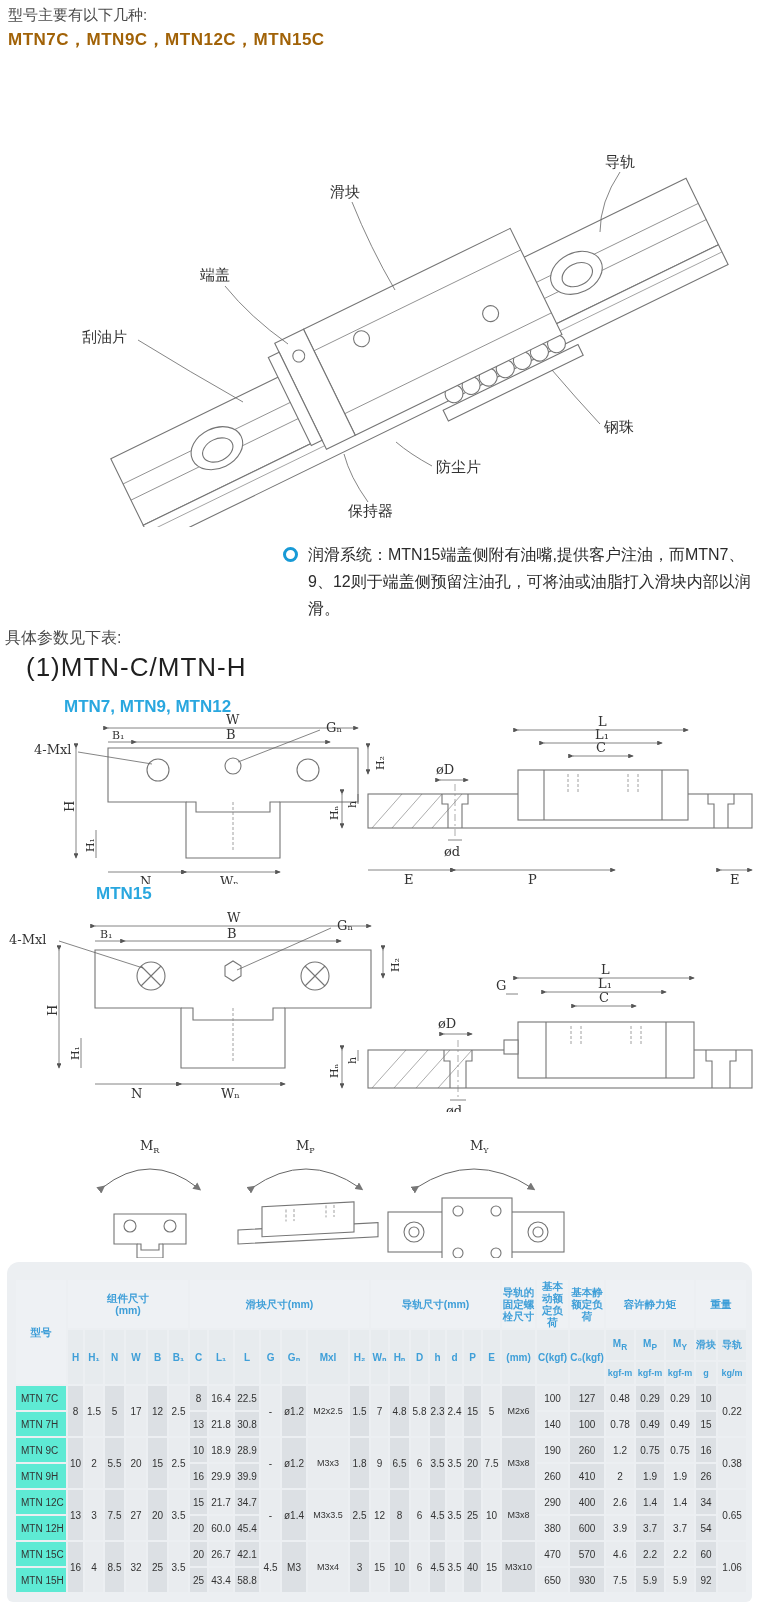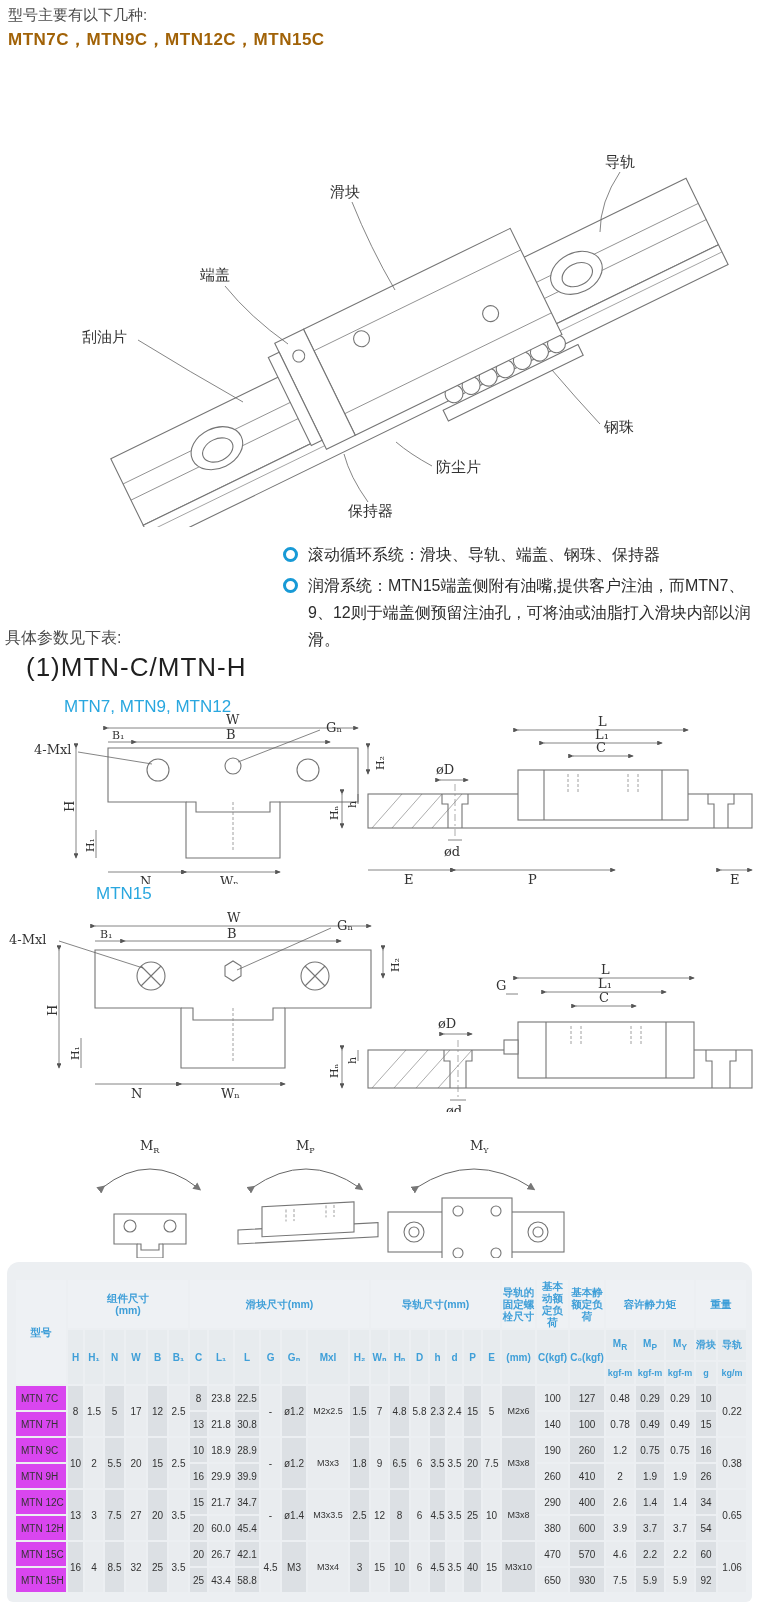--- a/index.html
+++ b/index.html
@@ -8,42 +8,42 @@
   .abs{position:absolute;}
   
   .intro-title{font-size:15px;color:#4a4a4a;}
   .model-line{font-size:17px;font-weight:bold;color:#a16207;letter-spacing:.5px;margin-top:3px;}
   
   .feat{display:flex;align-items:flex-start;margin-bottom:4px;}
   .ring{flex:0 0 auto;width:9px;height:9px;border:3.5px solid #189ad6;border-radius:50%;margin:6px 10px 0 0;}
   .feat-text{font-size:16px;line-height:27px;color:#2b2b2b;width:452px;}
   .note{font-size:16px;color:#4a4a4a;}
   .sec-title{font-size:26px;color:#1f1f1f;letter-spacing:1px;}
-  .sub-cyan{font-size:17px;font-weight:normal;color:#29a7df;}
+  .sub-cyan{font-size:17px;font-weight:bold;color:#29a7df;}
   
   svg text{fill:#333;}
   .lbl{font-size:15px;font-family:"Liberation Sans","DejaVu Sans",sans-serif;}
   .dim{font-size:13px;font-family:"DejaVu Serif","Liberation Serif",serif;}
   .dimS{font-size:11px;font-family:"DejaVu Serif","Liberation Serif",serif;}
   .ln{stroke:#757575;stroke-width:1.1;fill:none;}
   .lnF{stroke:#757575;stroke-width:1.1;fill:#fff;}
   .dl{stroke:#666;stroke-width:.8;fill:none;}
   .hid{stroke:#888;stroke-width:.8;fill:none;stroke-dasharray:3 2;}
   .cl{stroke:#888;stroke-width:.7;fill:none;stroke-dasharray:7 3 2 3;}
   
   .tbl-wrap{background:#eceff2;border-radius:12px 12px 6px 6px;padding:16px 7px 8px 7px;}
   table{border-collapse:separate;border-spacing:2px;table-layout:fixed;width:729px;}
   th,td{font-size:10px;padding:0;text-align:center;vertical-align:middle;overflow:hidden;}
   th{color:#3f9fd8;font-weight:bold;background:#e7ebee;}
   th.g{background:#eef1f4;font-size:10.5px;line-height:12px;white-space:pre-line;}
   th.un{font-size:9px;}
   td{color:#333;height:24px;}
   td.s{background:#dce0e4;}
   td.u{background:#e9ecef;}
-  td.cm{background:#d946ef;text-align:left;padding-left:5px;font-size:10px;white-space:nowrap;}
+  td.cm{background:#5eead4;text-align:left;padding-left:5px;font-size:10px;white-space:nowrap;}
   td.sm{font-size:9px;}
   tr.dr{height:24px;}
 </style>
 </head>
 <body>
 
 <div id="canvas">
 
   <div class="abs" style="left:8px;top:6px;">
     <div class="intro-title">型号主要有以下几种:</div>
@@ -97,24 +97,20 @@
       <path class="dl" d="M600,352 Q575,325 552,298"></path>
       <text class="lbl" x="604" y="360">钢珠</text>
       <path class="dl" d="M432,394 Q410,382 396,370"></path>
       <text class="lbl" x="436" y="400">防尘片</text>
       <path class="dl" d="M368,430 Q350,405 344,382"></path>
       <text class="lbl" x="348" y="444">保持器</text>
     </g>
   </svg>
 
   <div class="abs" style="left:283px;top:541px;">
-    <div class="feat">
-      <span class="ring"></span>
-      <span class="feat-text">滚动循环系统：滑块、导轨、端盖、钢珠、保持器</span>
-    </div>
     <div class="feat">
       <span class="ring"></span>
       <span class="feat-text">润滑系统：MTN15端盖侧附有油嘴,提供客户注油，而MTN7、9、12则于端盖侧预留注油孔，可将油或油脂打入滑块内部以润滑。</span>
     </div>
   </div>
 
   <div class="abs note" style="left:5px;top:628px;">具体参数见下表:</div>
   <div class="abs sec-title" style="left:26px;top:652px;">(1)MTN-C/MTN-H</div>
   <div class="abs sub-cyan" style="left:64px;top:697px;">MTN7, MTN9, MTN12</div>
 
@@ -399,21 +395,21 @@
 
       <tr class="dr">
         <td class="cm">MTN 7C</td>
         <td class="s" rowspan="2">8</td>
         <td class="u" rowspan="2">1.5</td>
         <td class="s" rowspan="2">5</td>
         <td class="u" rowspan="2">17</td>
         <td class="s" rowspan="2">12</td>
         <td class="u" rowspan="2">2.5</td>
         <td class="s">8</td>
-        <td class="u">23.8</td>
+        <td class="u">16.4</td>
         <td class="s">22.5</td>
         <td class="u" rowspan="2">-</td>
         <td class="s" rowspan="2">ø1.2</td>
         <td class="u sm" rowspan="2">M2x2.5</td>
         <td class="s" rowspan="2">1.5</td>
         <td class="u" rowspan="2">7</td>
         <td class="s" rowspan="2">4.8</td>
         <td class="u" rowspan="2">5.8</td>
         <td class="s" rowspan="2">2.3</td>
         <td class="u" rowspan="2">2.4</td>

